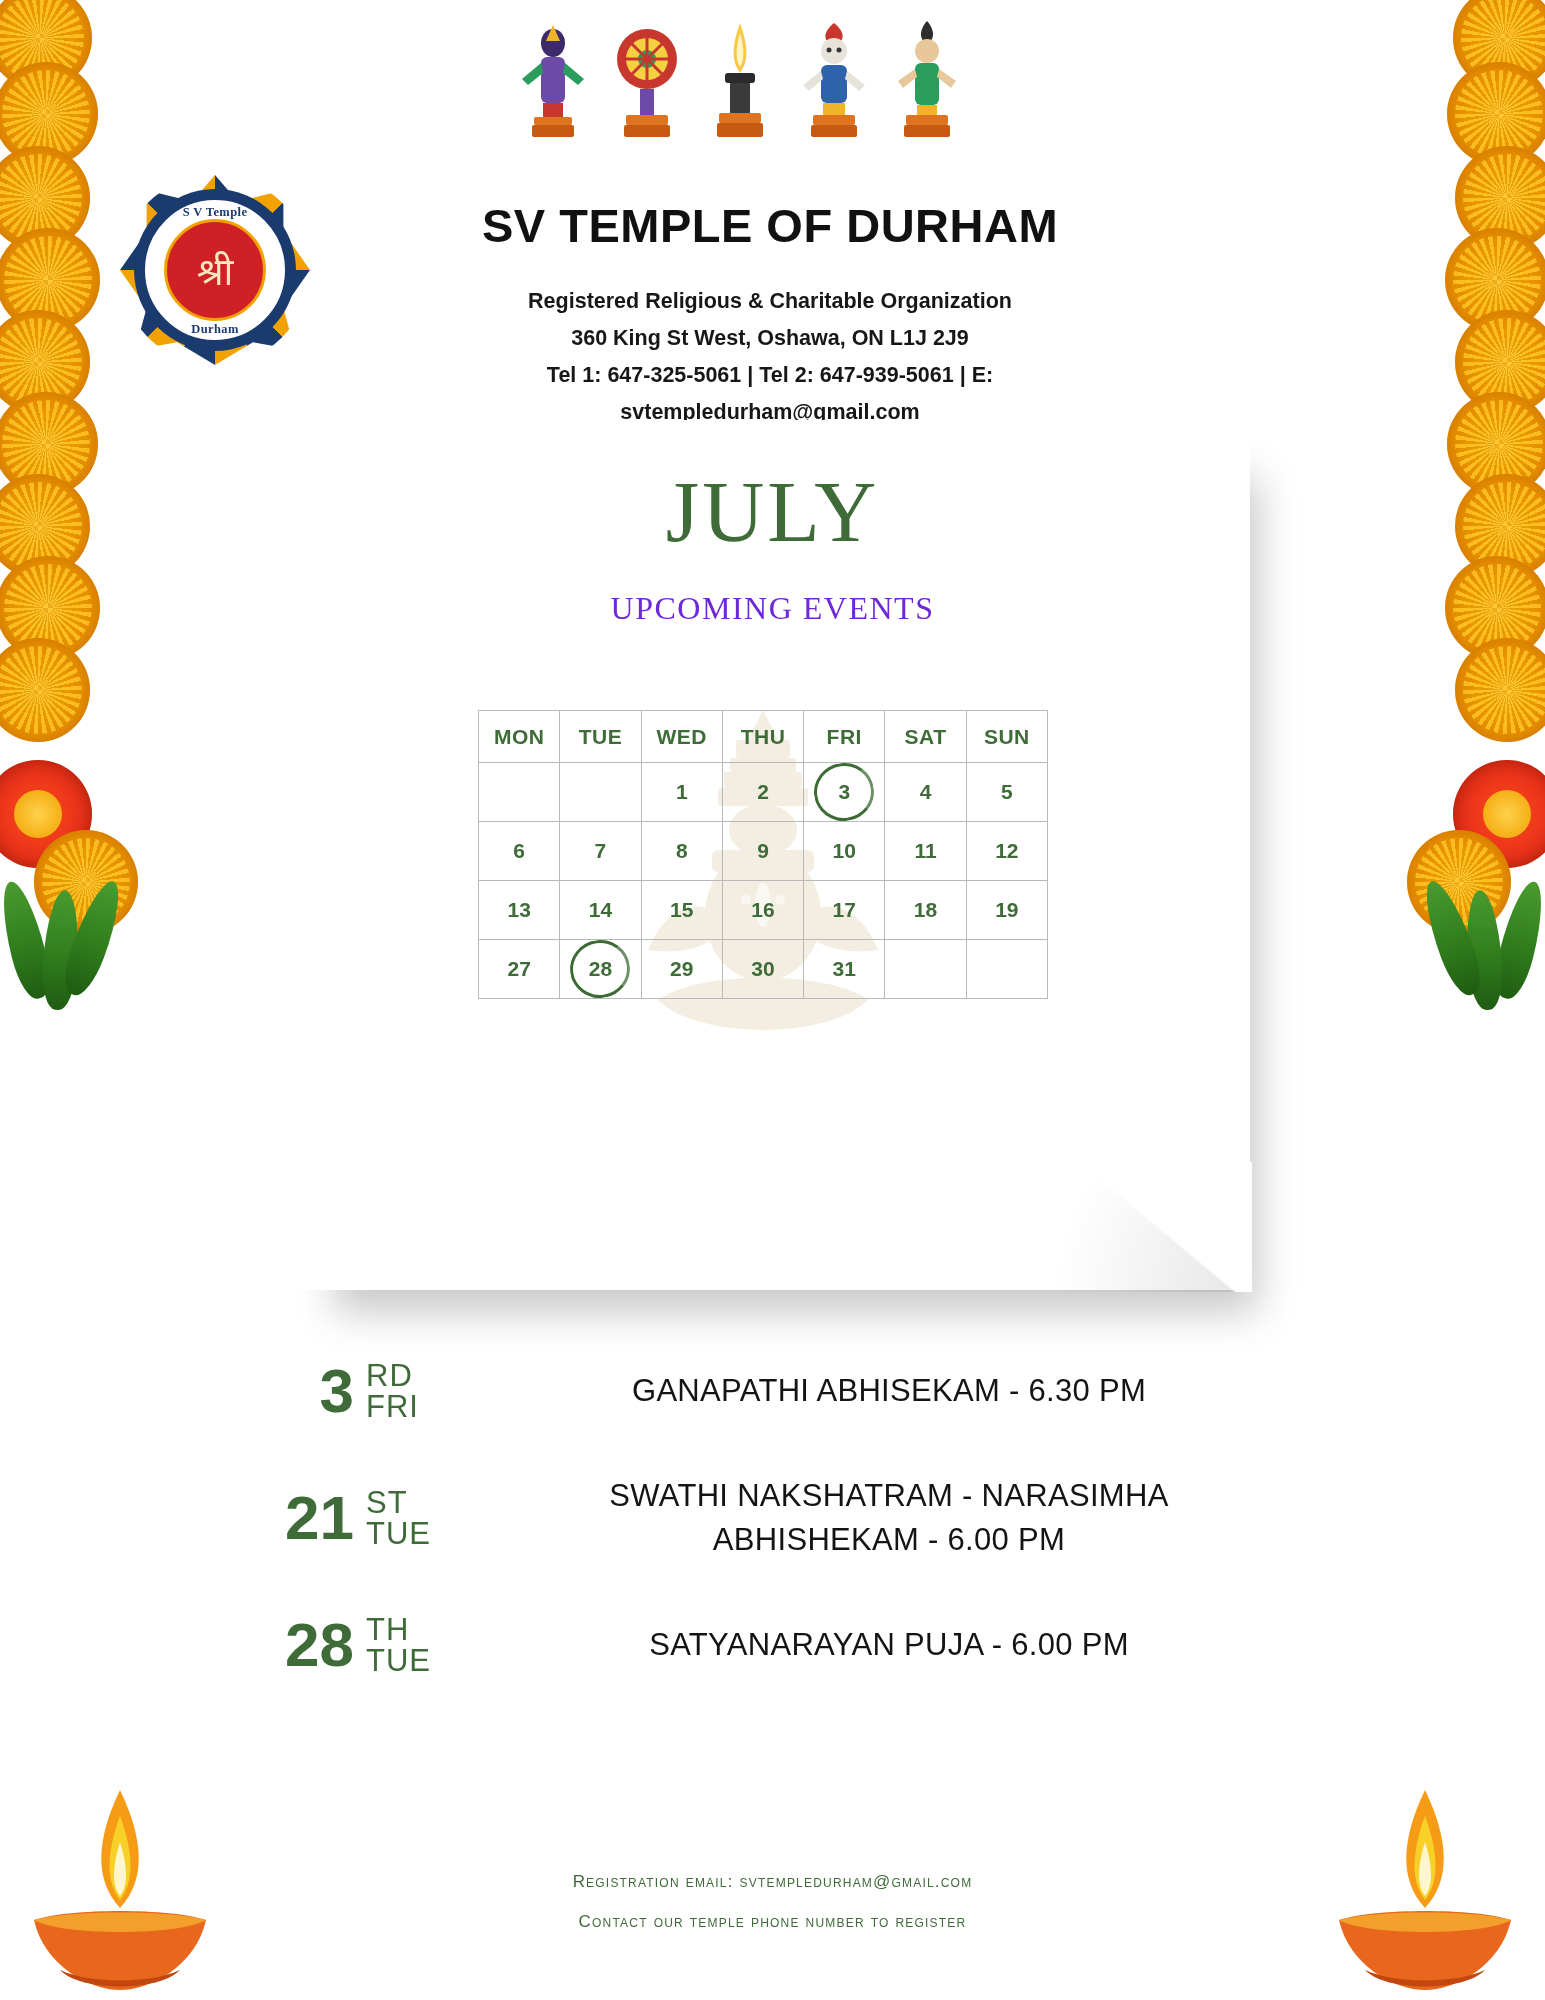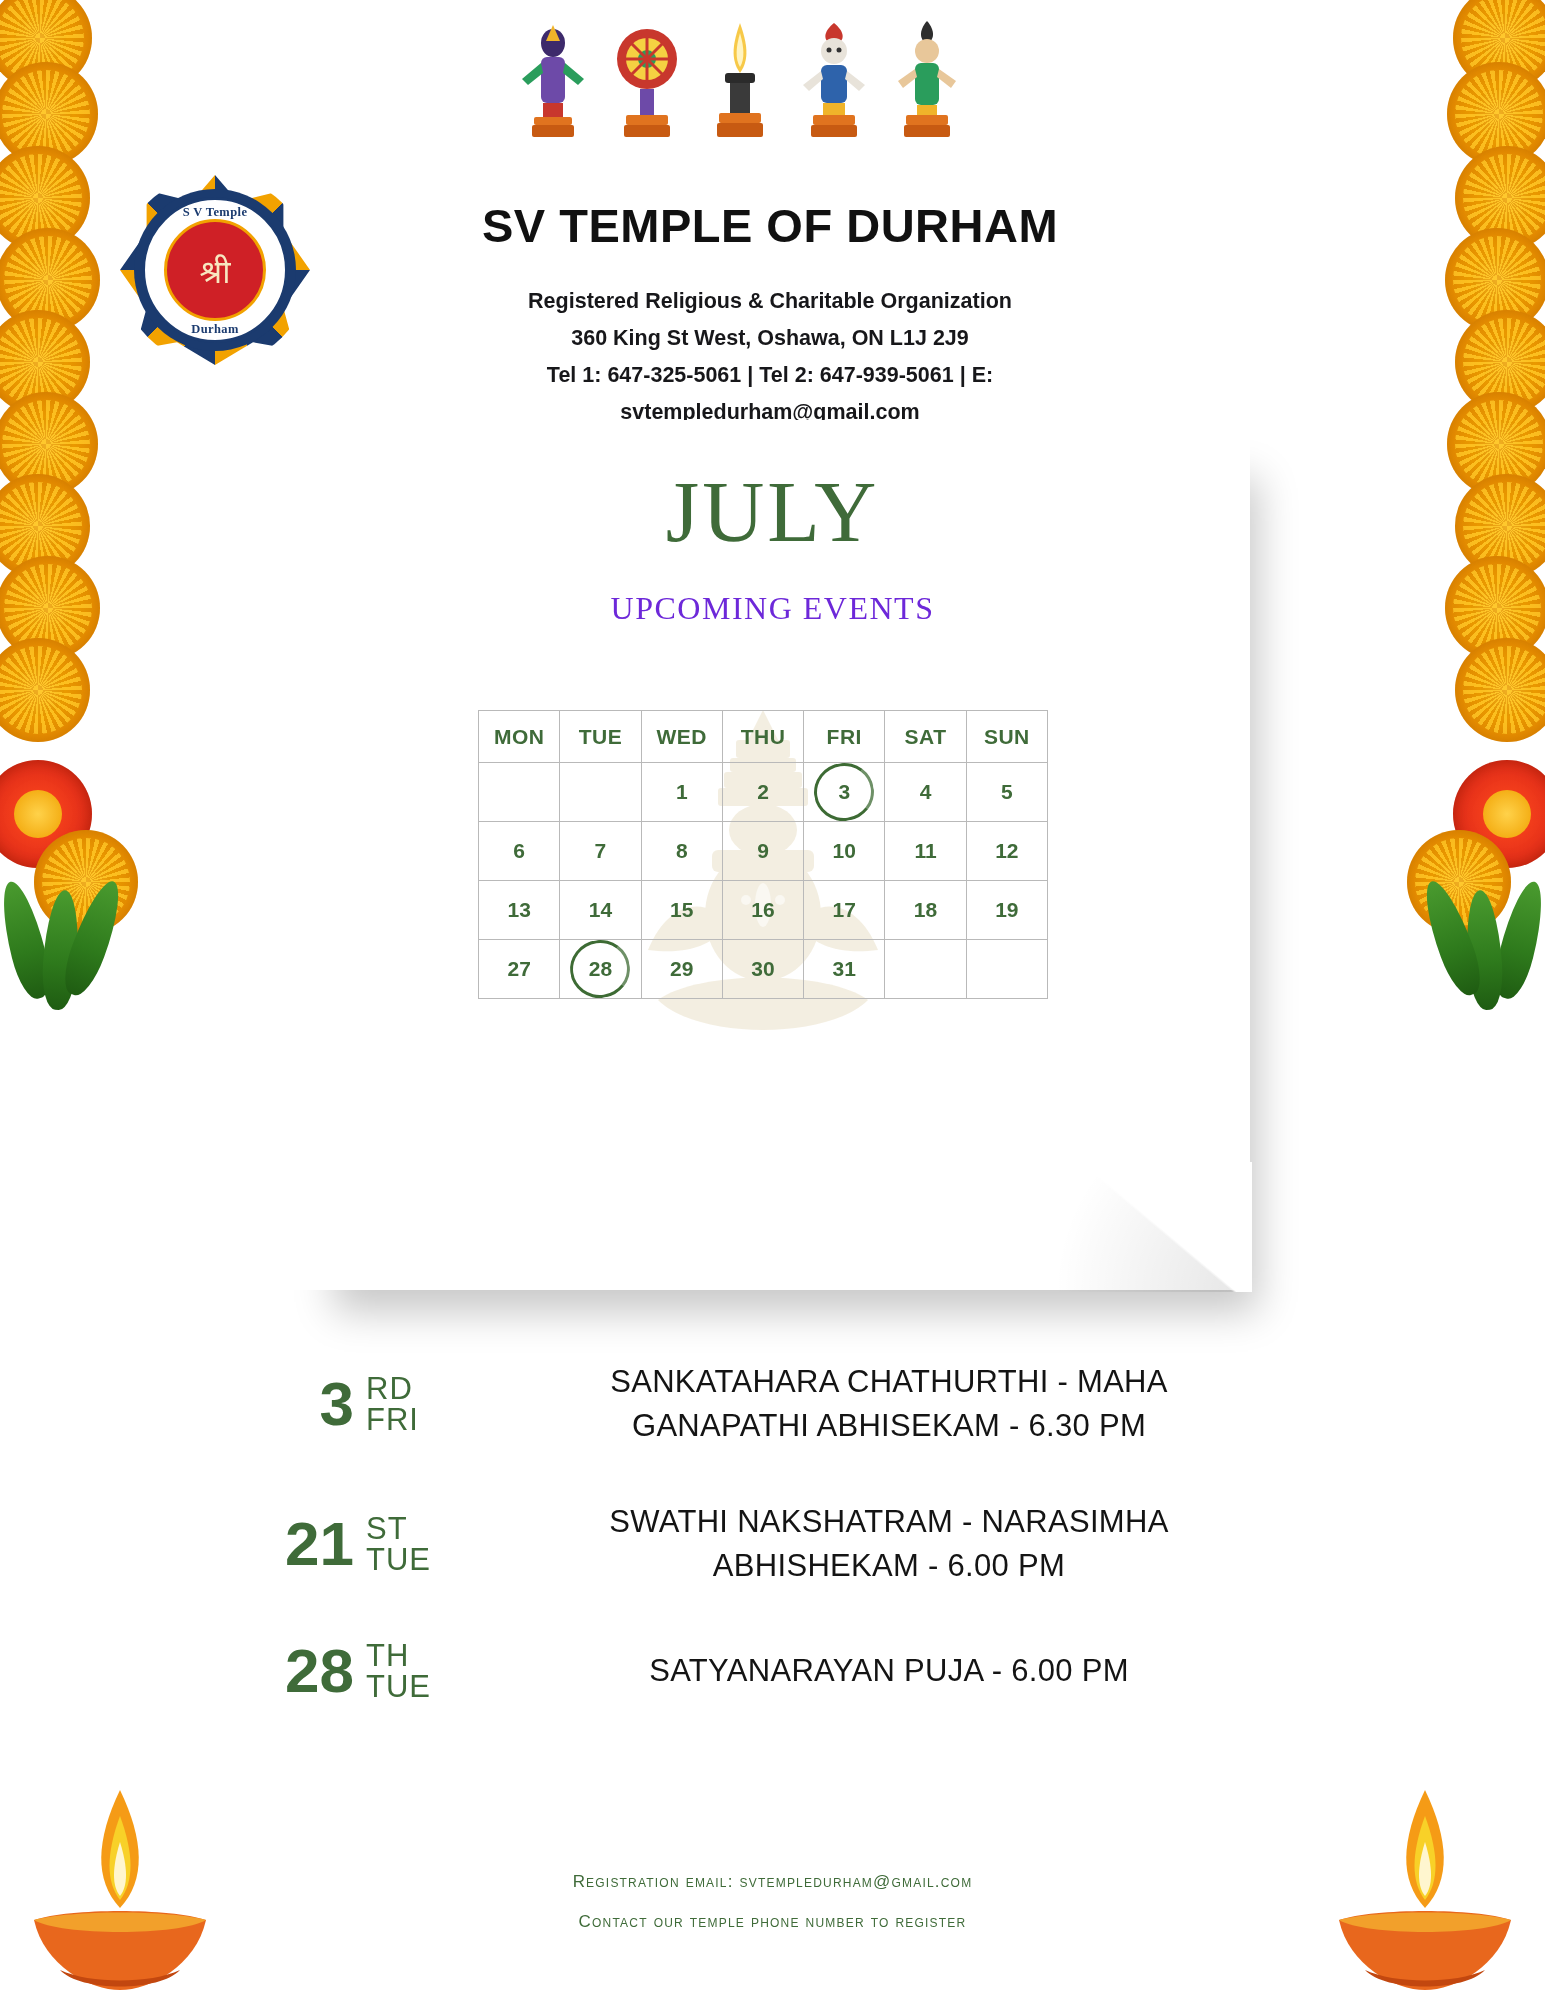--- a/index.html
+++ b/index.html
@@ -119,21 +119,21 @@
     position: absolute; inset: 44px;
     border-radius: 50%;
     background: #cf2026;
     border: 3px solid #f2a200;
   }
   .logo .emblem {
     position: absolute; inset: 56px;
     display: flex; align-items: center; justify-content: center;
     font-family: Liberation Serif, serif;
     color: #f7e7c0;
-    font-size: 32px;
+    font-size: 38px;
     text-align: right;
   }
   .logo .top-text, .logo .bottom-text {
     position: absolute;
     left: 0; right: 0;
     text-align: center;
     font-size: 12.5px;
     font-weight: bold;
     color: #1b3b6f;
     font-family: "Liberation Serif", serif;
@@ -519,21 +519,20 @@
 
 <div class="events">
 
   <div class="event">
     <div class="ev-day">3</div>
     <div class="ev-suffix">
       <div>RD</div>
       <div>FRI</div>
     </div>
     <div class="ev-text">
-      <div>SANKATAHARA CHATHURTHI - MAHA</div>
       <div>GANAPATHI ABHISEKAM - 6.30 PM</div>
     </div>
   </div>
 
   <div class="event">
     <div class="ev-day">21</div>
     <div class="ev-suffix">
       <div>ST</div>
       <div>TUE</div>
     </div>

